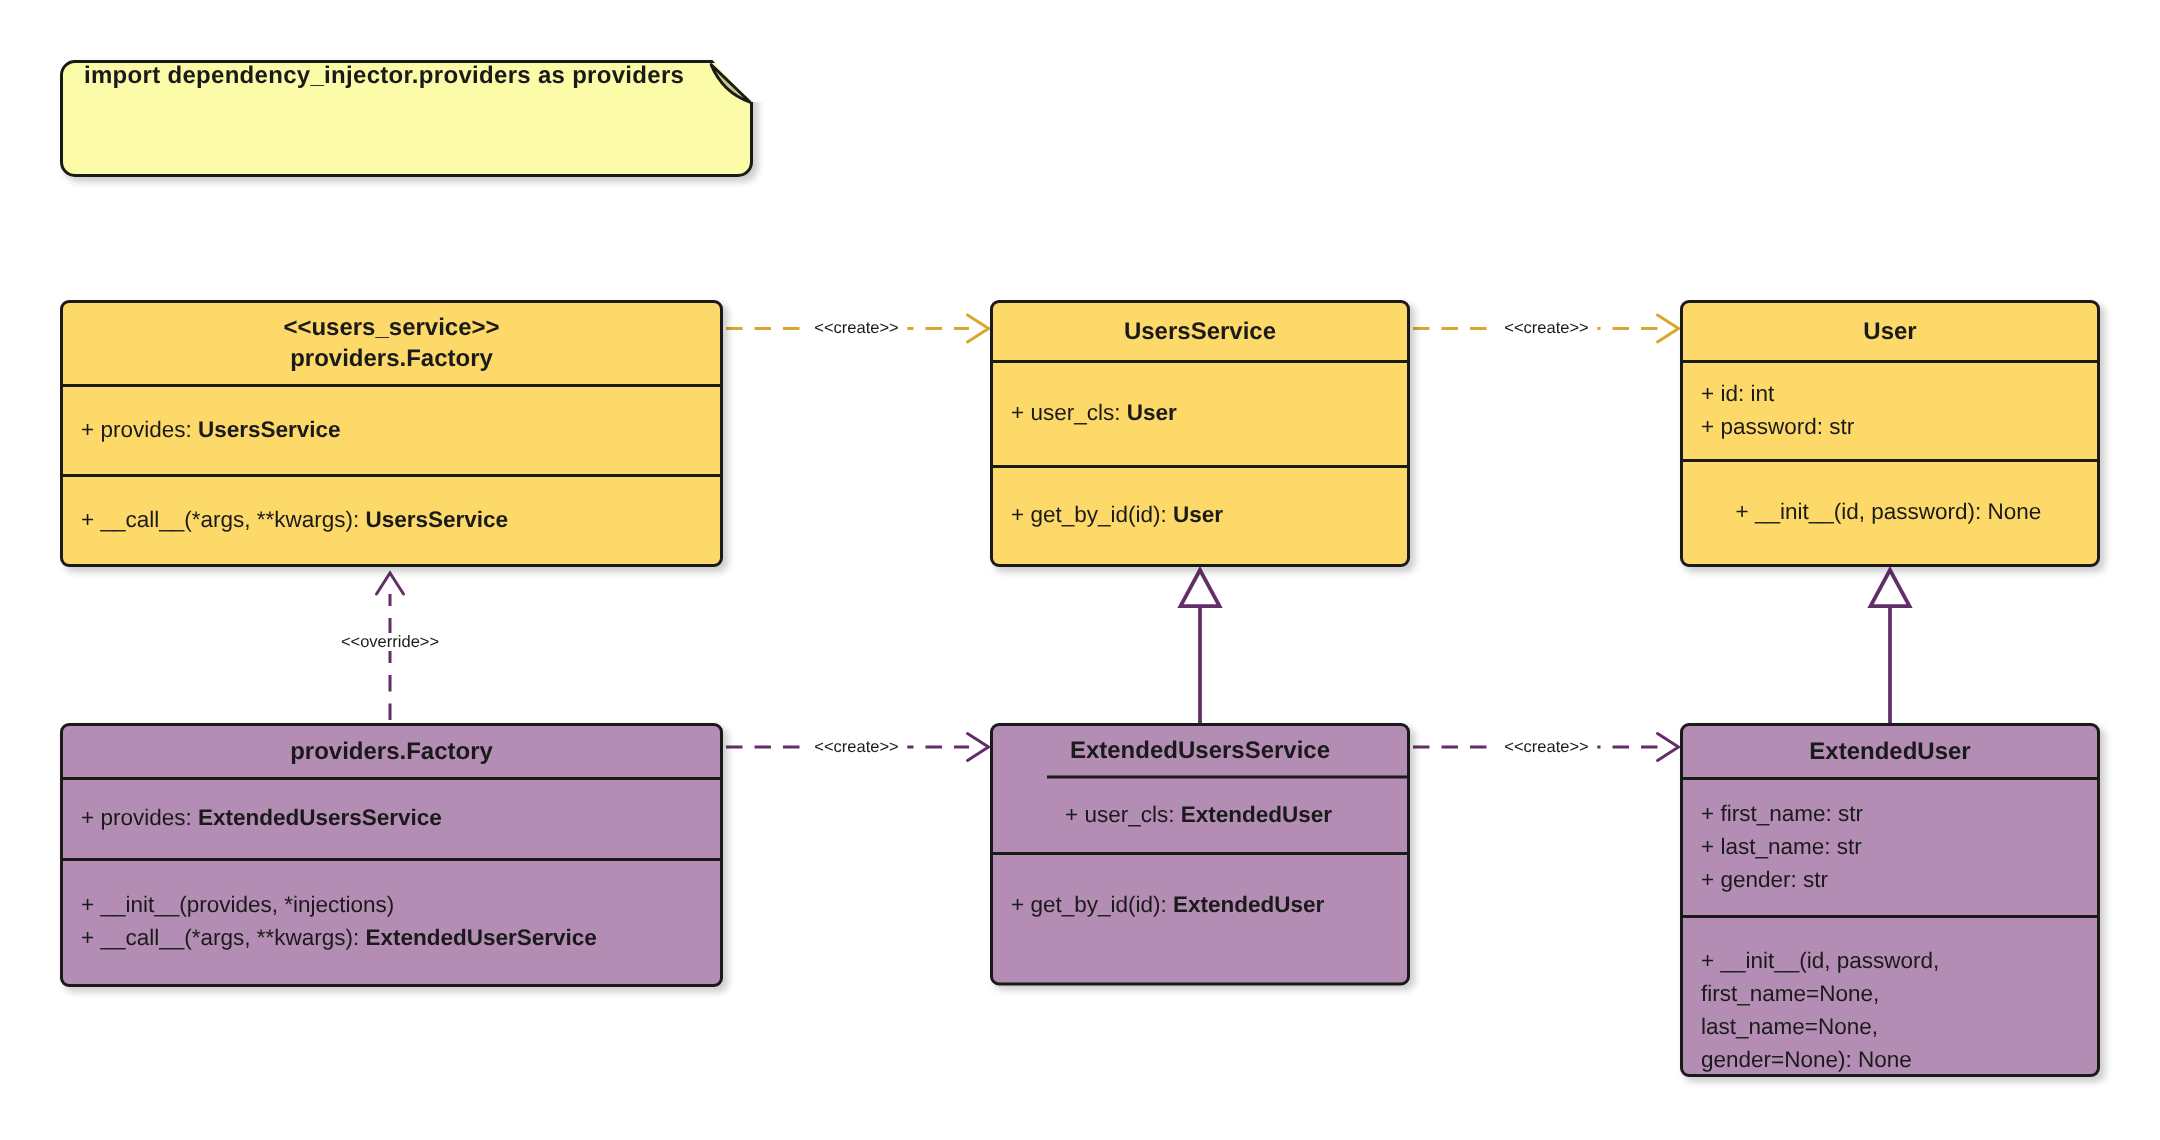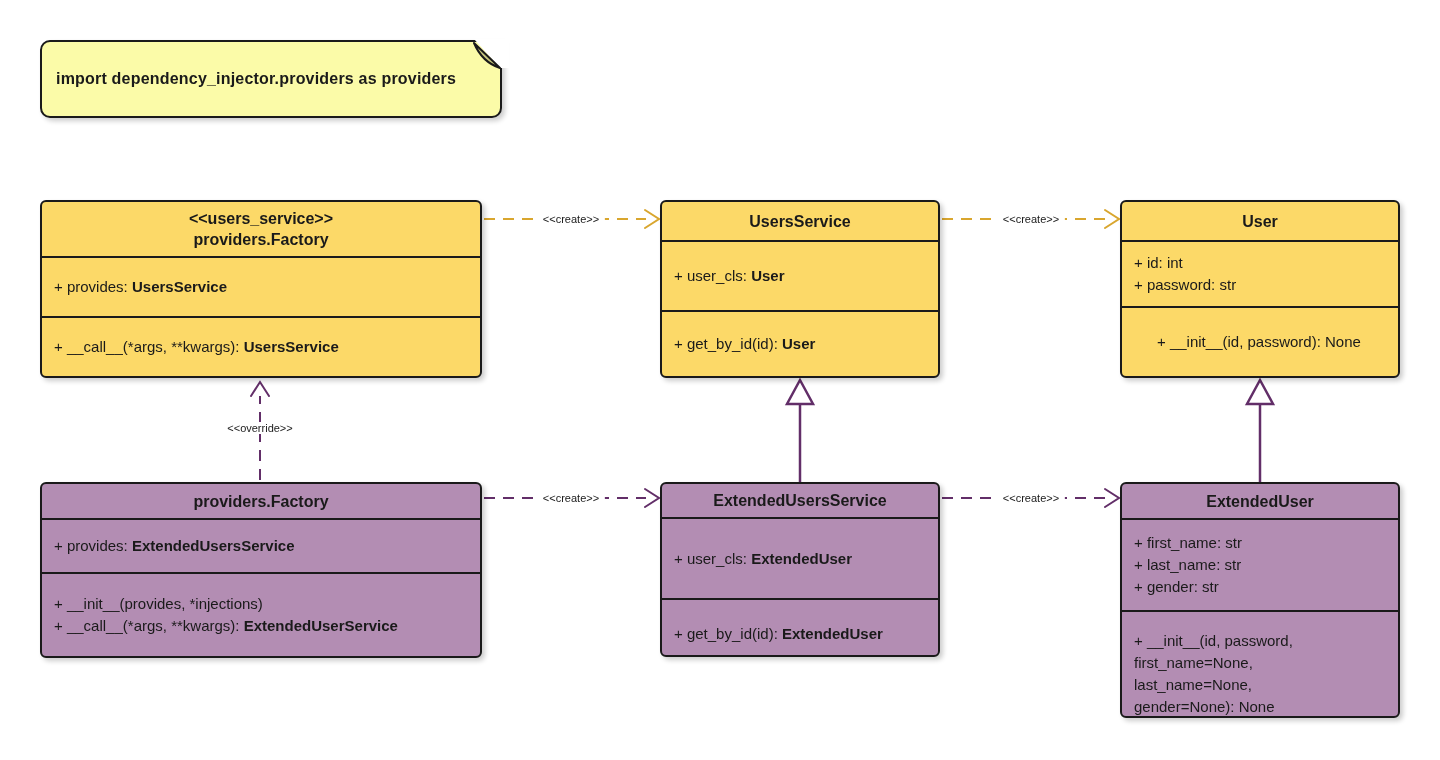--- a/index.html
+++ b/index.html
@@ -18,21 +18,21 @@
     width:1440px;height:760px;position:relative;background:#ffffff;
     font-family:"Liberation Sans",sans-serif;color:var(--text);
     overflow:hidden;
   }
   
   .note{
     position:absolute;left:40px;top:40px;width:462px;height:78px;
     background:var(--note-fill);border:2px solid var(--border);
     border-radius:10px 0 10px 10px;
     box-shadow:3px 3px 5px rgba(0,0,0,.20);
-    display:flex;align-items:center;
+    display:flex;align-items:flex-start;
   }
   .note-text{font-weight:bold;font-size:16px;padding:0 14px;letter-spacing:.2px;}
   .note-fold{position:absolute;top:-3px;right:-9px;width:36px;height:32px;}
 
   
   .uml-class{
     position:absolute;border:2px solid var(--border);border-radius:6px;
     box-shadow:3px 3px 5px rgba(0,0,0,.20);
     display:flex;flex-direction:column;
   }
@@ -153,21 +153,21 @@
   <div class="cls-sec" style="height:84px;">
     <div class="member">+ __init__(provides, *injections)</div>
     <div class="member"><span>+ __call__(*args, **kwargs): </span><span class="t">ExtendedUserService</span></div>
   </div>
 </div>
 
 <div class="uml-class purple" style="left:660px;top:482px;width:280px;height:175px;">
   <div class="cls-title" style="height:33px;">
     <div>ExtendedUsersService</div>
   </div>
-  <div class="cls-sec" style="height:81px;">
+  <div class="cls-sec" style="height:51px;margin-left:36px;">
     <div class="member"><span>+ user_cls: </span><span class="t">ExtendedUser</span></div>
   </div>
   <div class="cls-sec" style="height:70px;">
     <div class="member"><span>+ get_by_id(id): </span><span class="t">ExtendedUser</span></div>
   </div>
 </div>
 
 <div class="uml-class purple" style="left:1120px;top:482px;width:280px;height:236px;">
   <div class="cls-title" style="height:34px;">
     <div>ExtendedUser</div>

